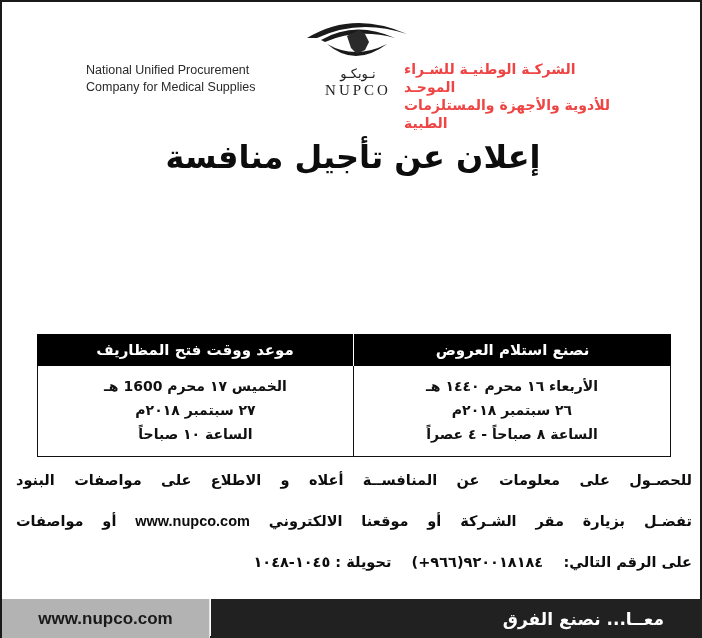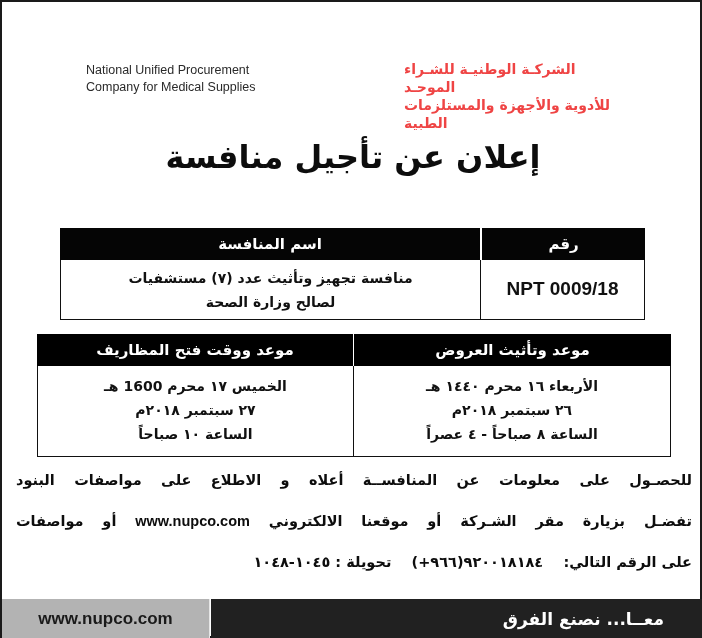--- a/index.html
+++ b/index.html
@@ -113,49 +113,50 @@
 </head>
 <body>
 
 <div class="page">
 
   <div class="brand-en">
     <div>National Unified Procurement</div>
     <div>Company for Medical Supplies</div>
   </div>
 
+  <div class="logo">
+    <svg width="106" height="52" viewBox="0 0 106 52">
+      <path d="M4 22 Q50 -6 104 18 Q56 2 14 22 Z" fill="#1a1a1a"></path>
+      <path d="M18 24 Q52 4 92 22 Q54 12 22 26 Z" fill="#1a1a1a"></path>
+      <path d="M24 28 Q52 52 84 28 Q52 44 24 28 Z" fill="#1a1a1a"></path>
+      <path d="M44 20 L56 14 L62 18 L66 26 L62 34 L54 38 L48 32 L46 26 Z" fill="#2a2a2a"></path>
+    </svg>
+    <div class="logo-ar">نـوبكـو</div>
+    <div class="logo-en">NUPCO</div>
+  </div>
 
   <div class="brand-ar">
     <div>الشركـة الوطنيـة للشـراء الموحـد</div>
     <div>للأدوية والأجهزة والمستلزمات الطبية</div>
   </div>
 
   <div class="title">إعلان عن تأجيل منافسة</div>
 
-  <div class="t1">
-    <div class="head-name">اسم المنافسة</div>
-    <div class="head-num">رقم</div>
-    <div class="body-name">
-      <div>منافسة تجهيز وتأثيث عدد (٧) مستشفيات</div>
-      <div>لصالح وزارة الصحة</div>
-    </div>
-    <div class="body-num">NPT 0009/18</div>
-  </div>
 
   <div class="t2">
     <div class="col left">
       <div class="col-head">موعد ووقت فتح المظاريف</div>
       <div class="col-body">
         <div>الخميس ١٧ محرم 1600 هـ</div>
         <div>٢٧ سبتمبر ٢٠١٨م</div>
         <div>الساعة ١٠ صباحاً</div>
       </div>
     </div>
     <div class="col right">
-      <div class="col-head">موعد وتأثيث العروض</div>
+      <div class="col-head">نصنع استلام العروض</div>
       <div class="col-body">
         <div>الأربعاء ١٦ محرم ١٤٤٠ هـ</div>
         <div>٢٦ سبتمبر ٢٠١٨م</div>
         <div>الساعة ٨ صباحاً - ٤ عصراً</div>
       </div>
     </div>
   </div>
 
   <div class="info">
     <div class="line">للحصـول على معلومات عن المنافســة أعلاه و الاطلاع على مواصفات البنود</div>

